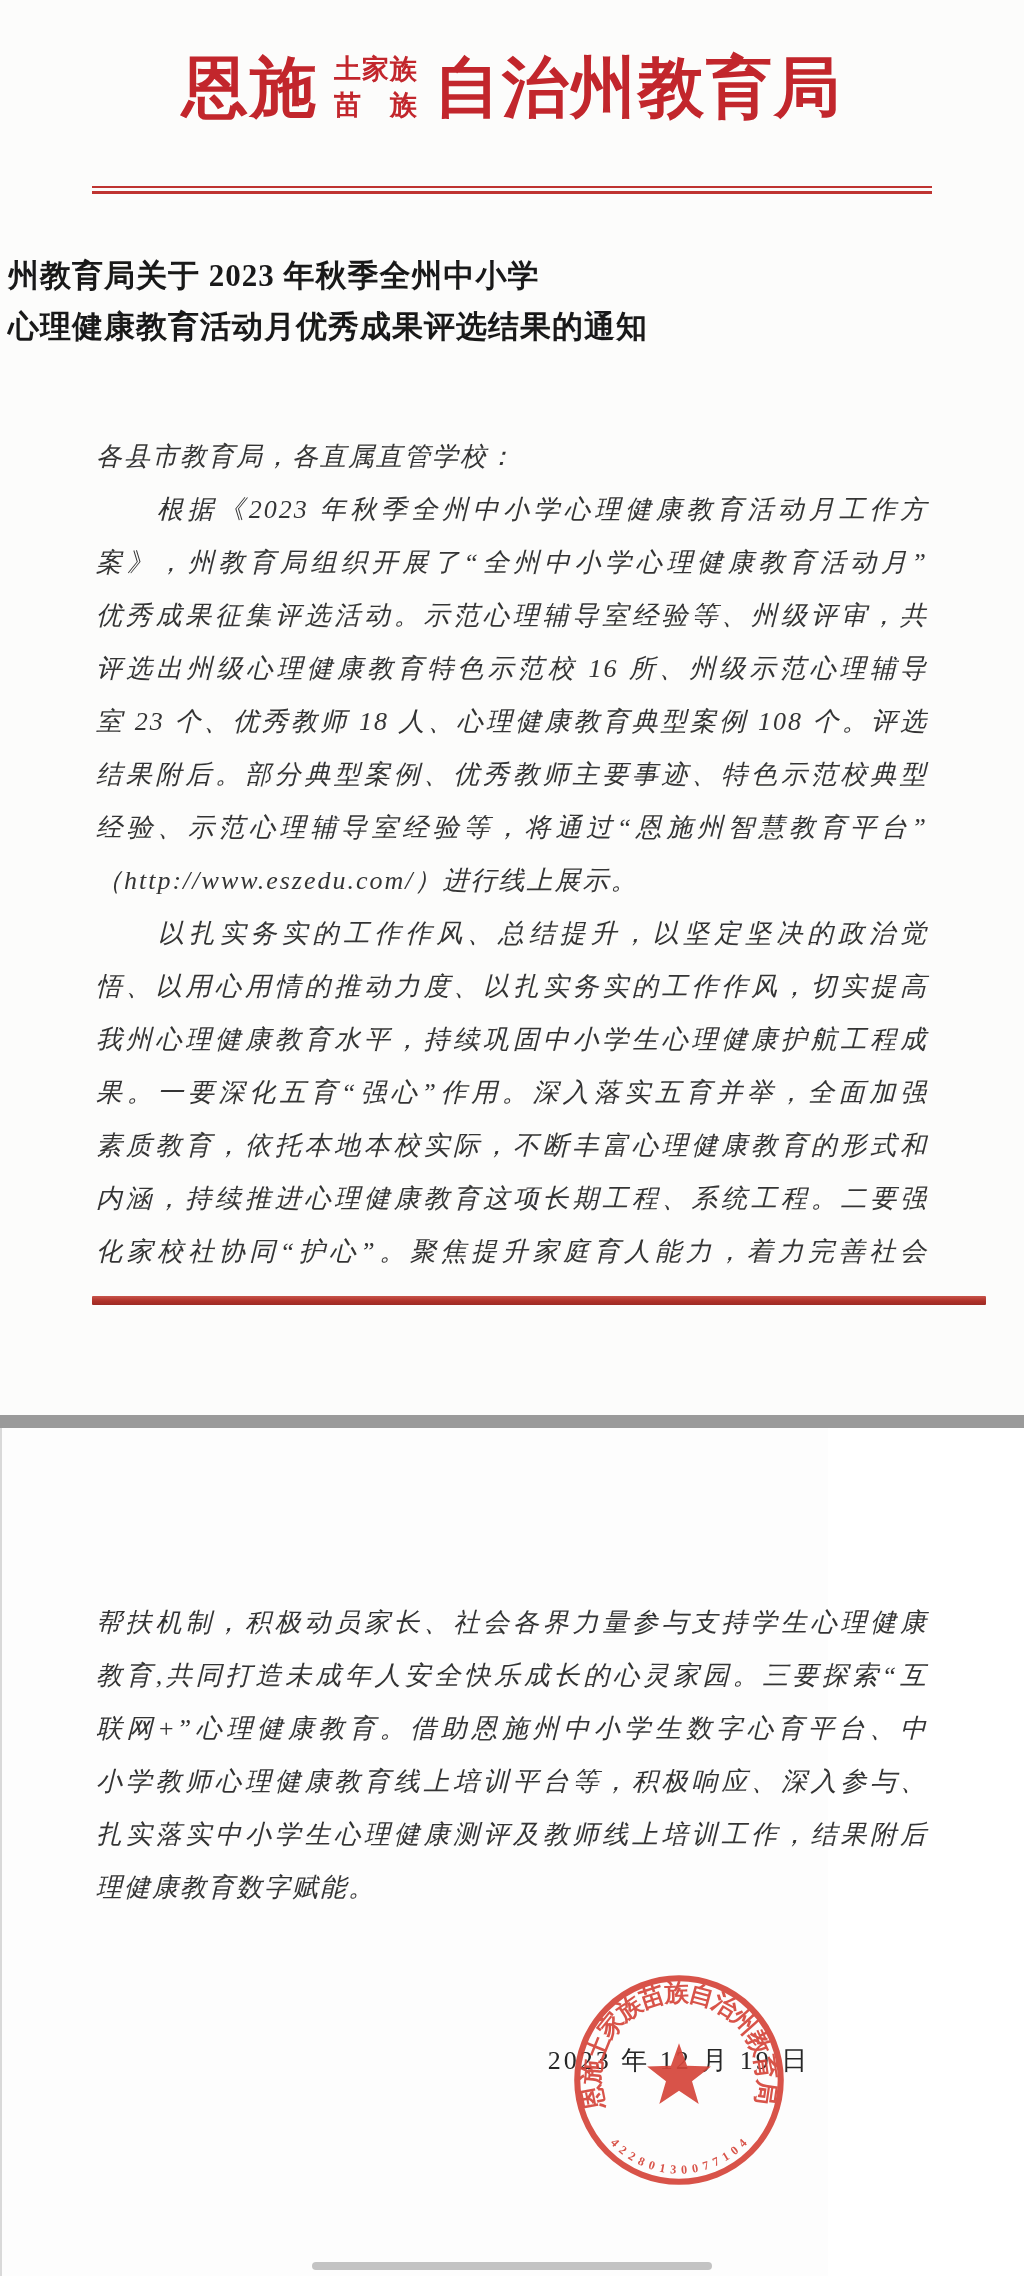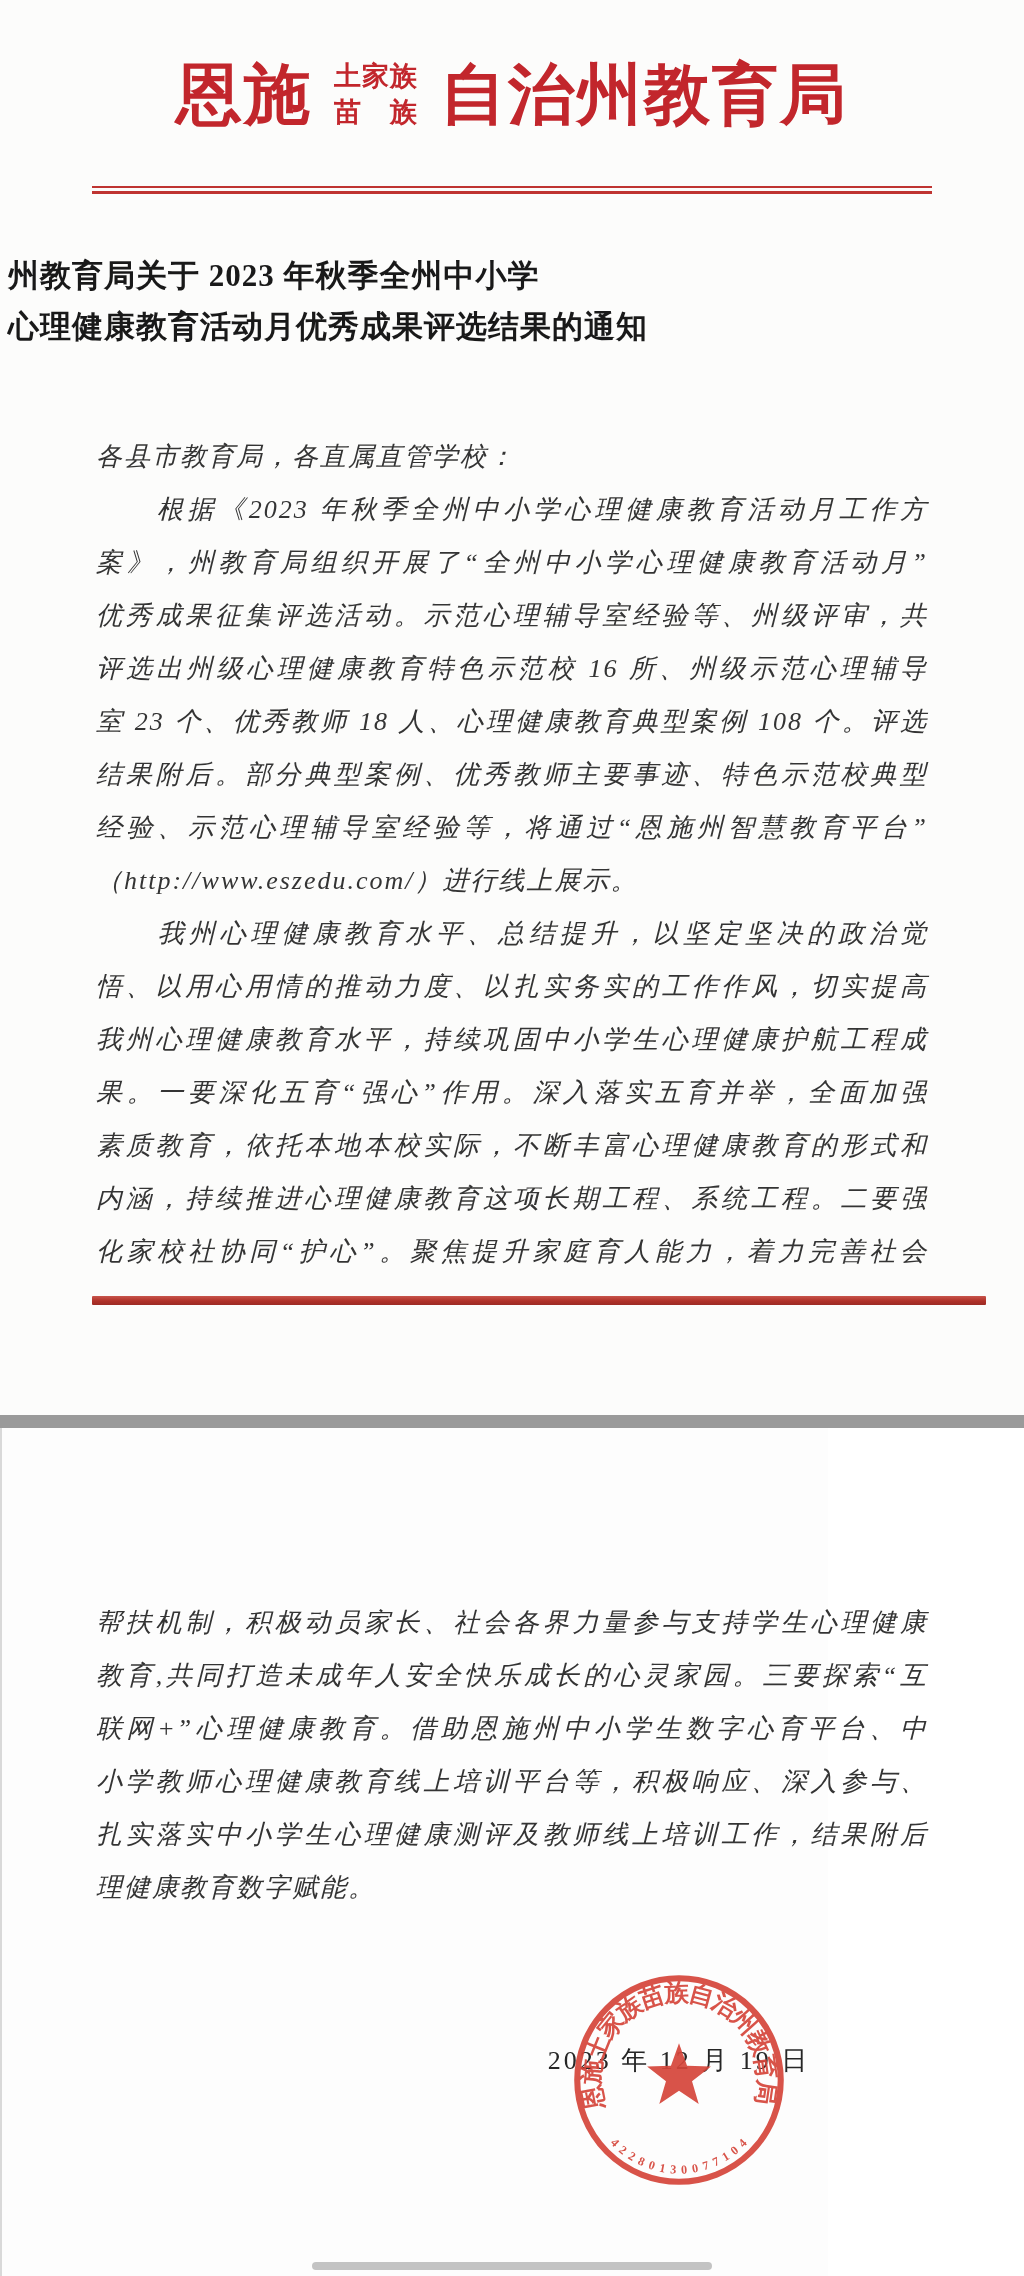--- a/index.html
+++ b/index.html
@@ -4,22 +4,22 @@
 <style>
   html,body{margin:0;padding:0;}
   body{
     width:1024px;height:2276px;position:relative;background:#ffffff;
     font-family:"Liberation Serif","DejaVu Serif",serif;
     overflow:hidden;
   }
   
   .page1{position:absolute;top:0;left:0;width:1024px;height:1415px;background:var(--page_bg);}
   .letterhead{
-    position:absolute;top:58px;left:0;width:100%;
-    display:flex;justify-content:center;align-items:center;gap:22px;
+    position:absolute;top:51px;left:0;width:100%;
+    display:flex;justify-content:center;align-items:center;gap:16px;
     color:var(--header_red);font-weight:bold;
   }
   .lh-big{font-size:66px;line-height:1.05;letter-spacing:2px;white-space:nowrap;}
   .lh-stack{display:flex;flex-direction:column;justify-content:center;font-size:27px;line-height:1.35;letter-spacing:1px;white-space:nowrap;}
   .red-rule{position:absolute;top:186px;left:92px;width:840px;}
   .red-rule .r1{height:2px;background:var(--rule_red);}
   .red-rule .r2{height:3px;margin-top:3px;background:var(--rule_red);}
   .title{
     position:absolute;top:250px;left:0;width:100%;
     text-align:left;font-weight:bold;color:#191919;
@@ -81,21 +81,21 @@
   <div class="body-text body1">
       <div class="doc-line">各县市教育局，各直属直管学校：</div>
       <div class="doc-line fill">　　根据《2023 年秋季全州中小学心理健康教育活动月工作方</div>
       <div class="doc-line fill">案》，州教育局组织开展了“全州中小学心理健康教育活动月”</div>
       <div class="doc-line fill">优秀成果征集评选活动。示范心理辅导室经验等、州级评审，共</div>
       <div class="doc-line fill">评选出州级心理健康教育特色示范校 16 所、州级示范心理辅导</div>
       <div class="doc-line fill">室 23 个、优秀教师 18 人、心理健康教育典型案例 108 个。评选</div>
       <div class="doc-line fill">结果附后。部分典型案例、优秀教师主要事迹、特色示范校典型</div>
       <div class="doc-line fill">经验、示范心理辅导室经验等，将通过“恩施州智慧教育平台”</div>
       <div class="doc-line">（http://www.eszedu.com/）进行线上展示。</div>
-      <div class="doc-line fill">　　我州心理健康教育水平、总结提升，以坚定坚决的政治觉</div>
+      <div class="doc-line fill">　　以扎实务实的工作作风、总结提升，以坚定坚决的政治觉</div>
       <div class="doc-line fill">悟、以用心用情的推动力度、以扎实务实的工作作风，切实提高</div>
       <div class="doc-line fill">我州心理健康教育水平，持续巩固中小学生心理健康护航工程成</div>
       <div class="doc-line fill">果。一要深化五育“强心”作用。深入落实五育并举，全面加强</div>
       <div class="doc-line fill">素质教育，依托本地本校实际，不断丰富心理健康教育的形式和</div>
       <div class="doc-line fill">内涵，持续推进心理健康教育这项长期工程、系统工程。二要强</div>
       <div class="doc-line fill">化家校社协同“护心”。聚焦提升家庭育人能力，着力完善社会</div>
     </div>
 
   <div class="page1-endline"></div>
 </div>

